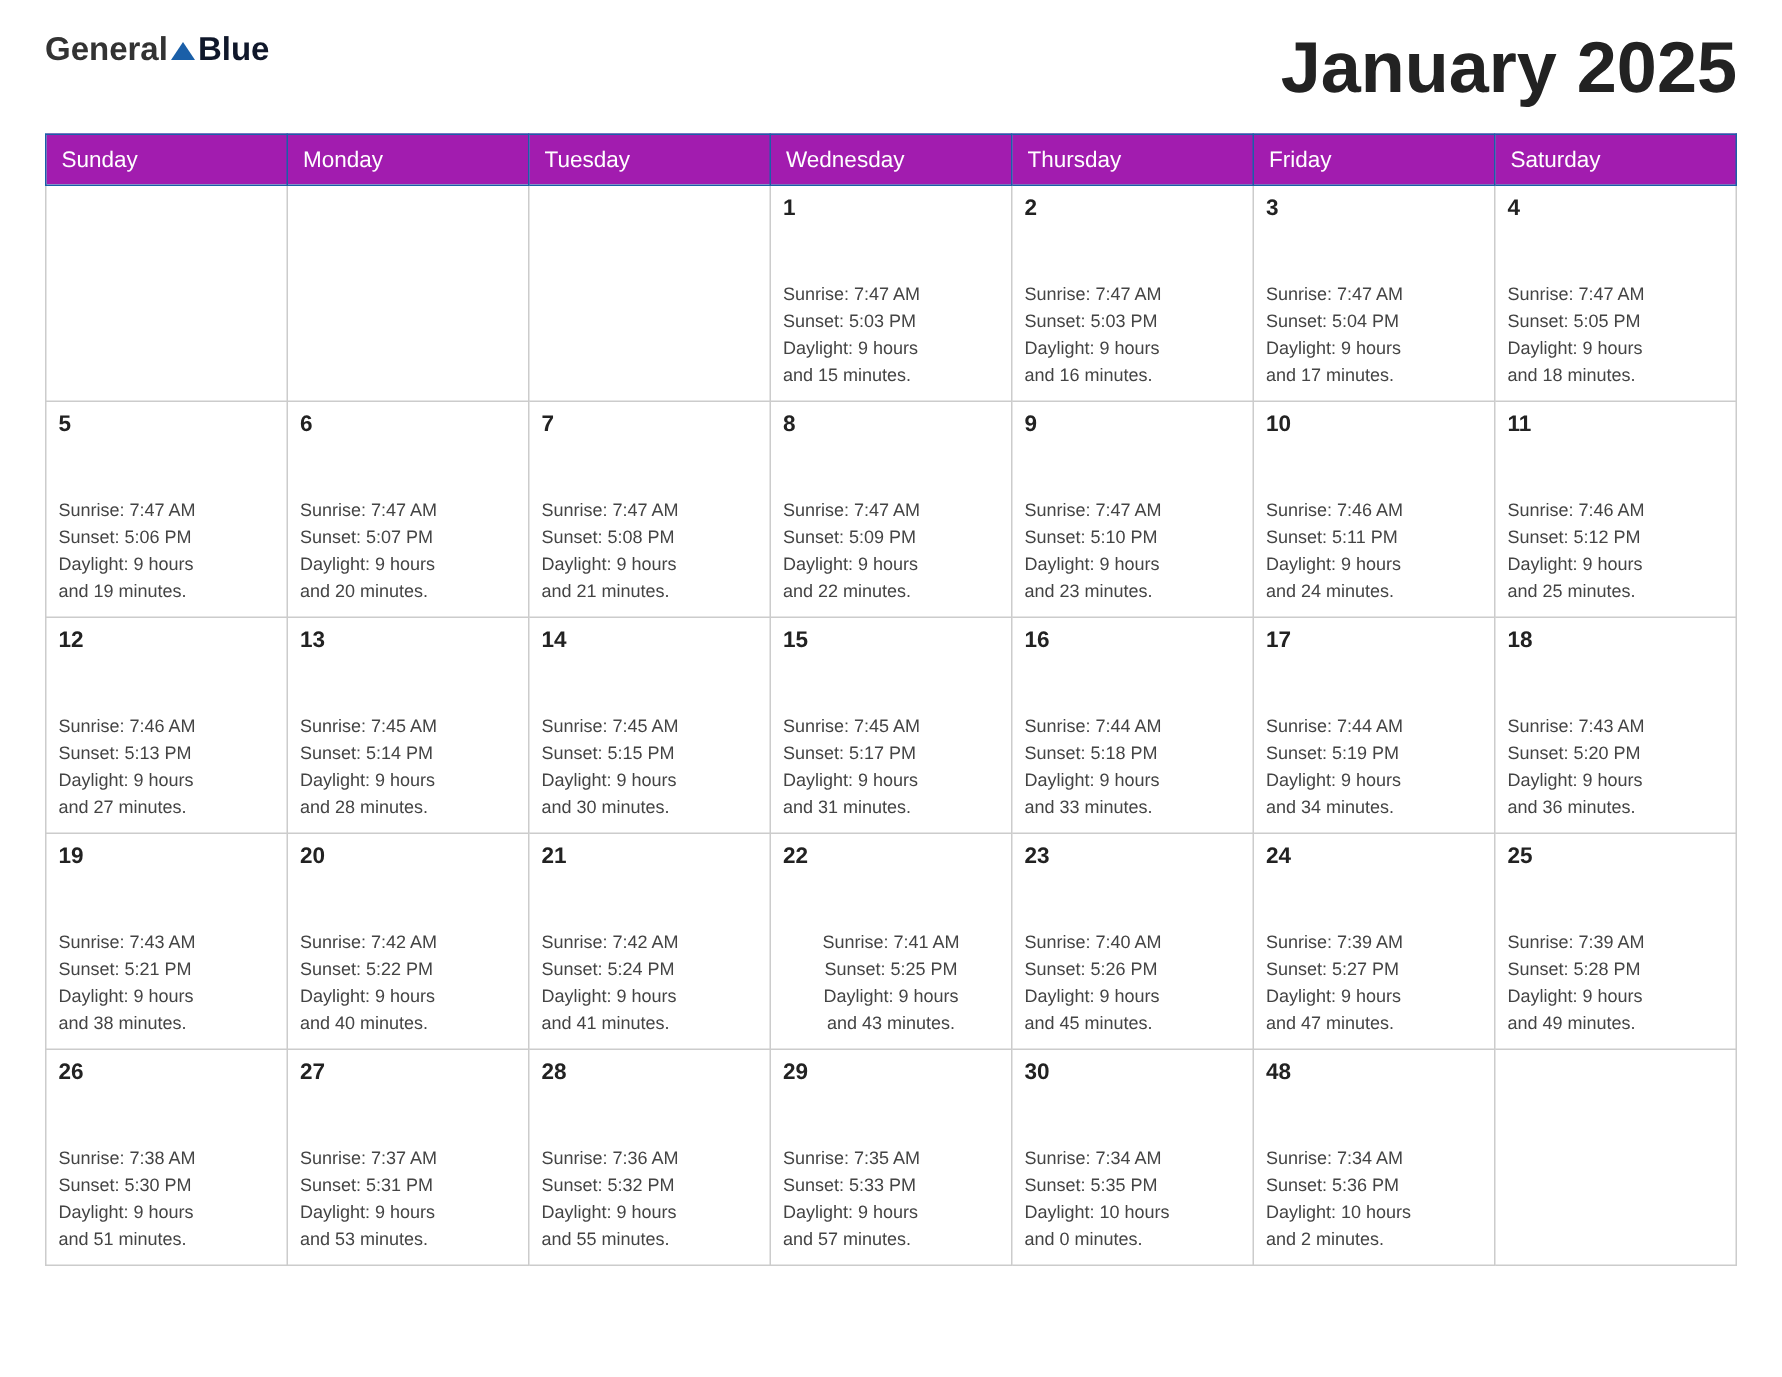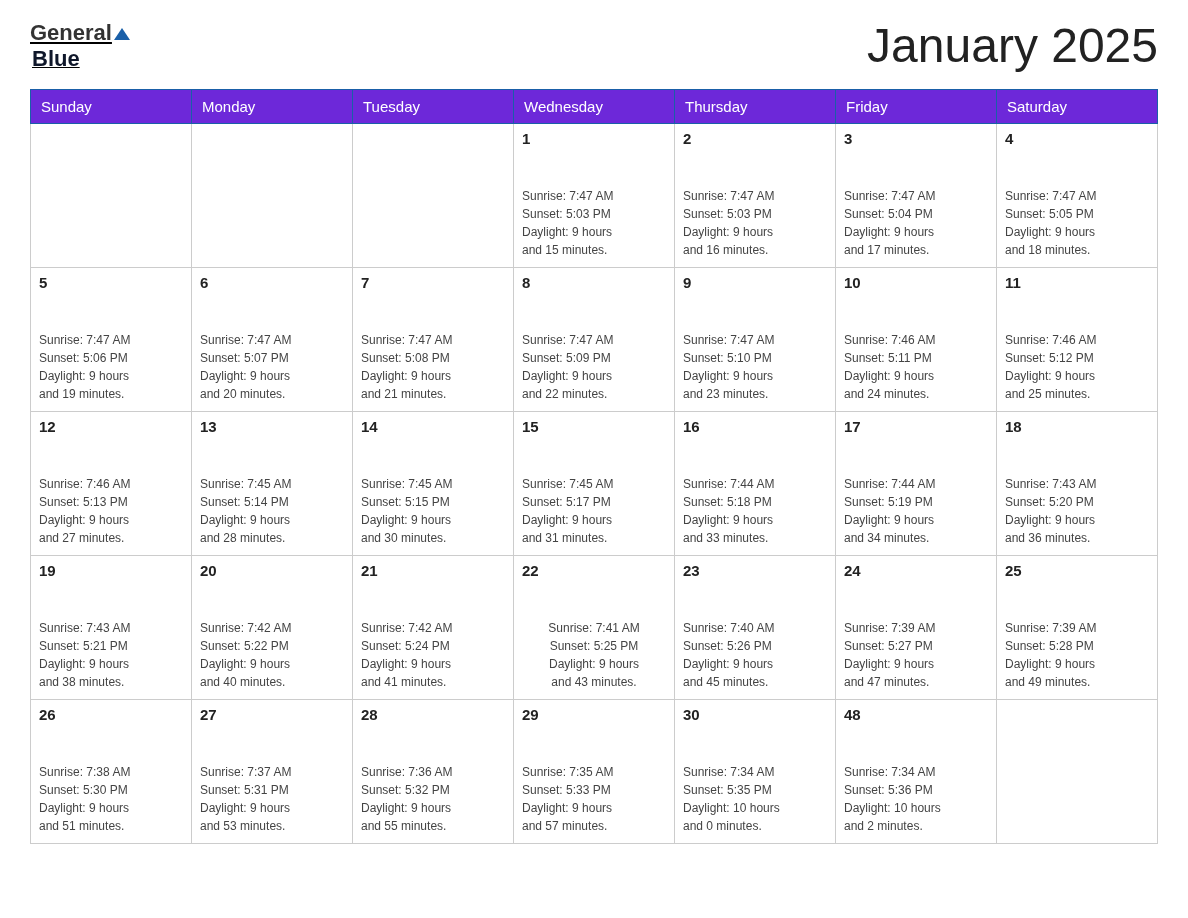--- a/index.html
+++ b/index.html
@@ -11,48 +11,47 @@
       padding: 20px 30px 30px 30px;
     }
     .header {
       display: flex;
       justify-content: space-between;
       align-items: flex-start;
       margin-bottom: 16px;
     }
     .logo-wrapper {
       display: flex;
-      flex-direction: column;
-      text-decoration: underline;
+      flex-direction: row;
     }
     .logo-row1 {
       display: flex;
       align-items: center;
     }
     .title-section {
       text-align: right;
     }
     .month-title {
       font-size: 48px;
-      font-weight: normal;
+      font-weight: bold;
       color: #222;
       line-height: 1.1;
     }
     .location {
       font-size: 18px;
       color: #333;
       margin-top: 4px;
     }
     .calendar {
       width: 100%;
       border-collapse: collapse;
       border: 1px solid #999;
     }
     .calendar th {
-      background-color: #6d28d9;
+      background-color: #a21caf;
       color: #fff;
       font-size: 15px;
       font-weight: normal;
       padding: 8px 10px;
       text-align: left;
       border: 1px solid #1a5fa8;
     }
     .calendar td {
       width: 14.28%;
       vertical-align: top;

